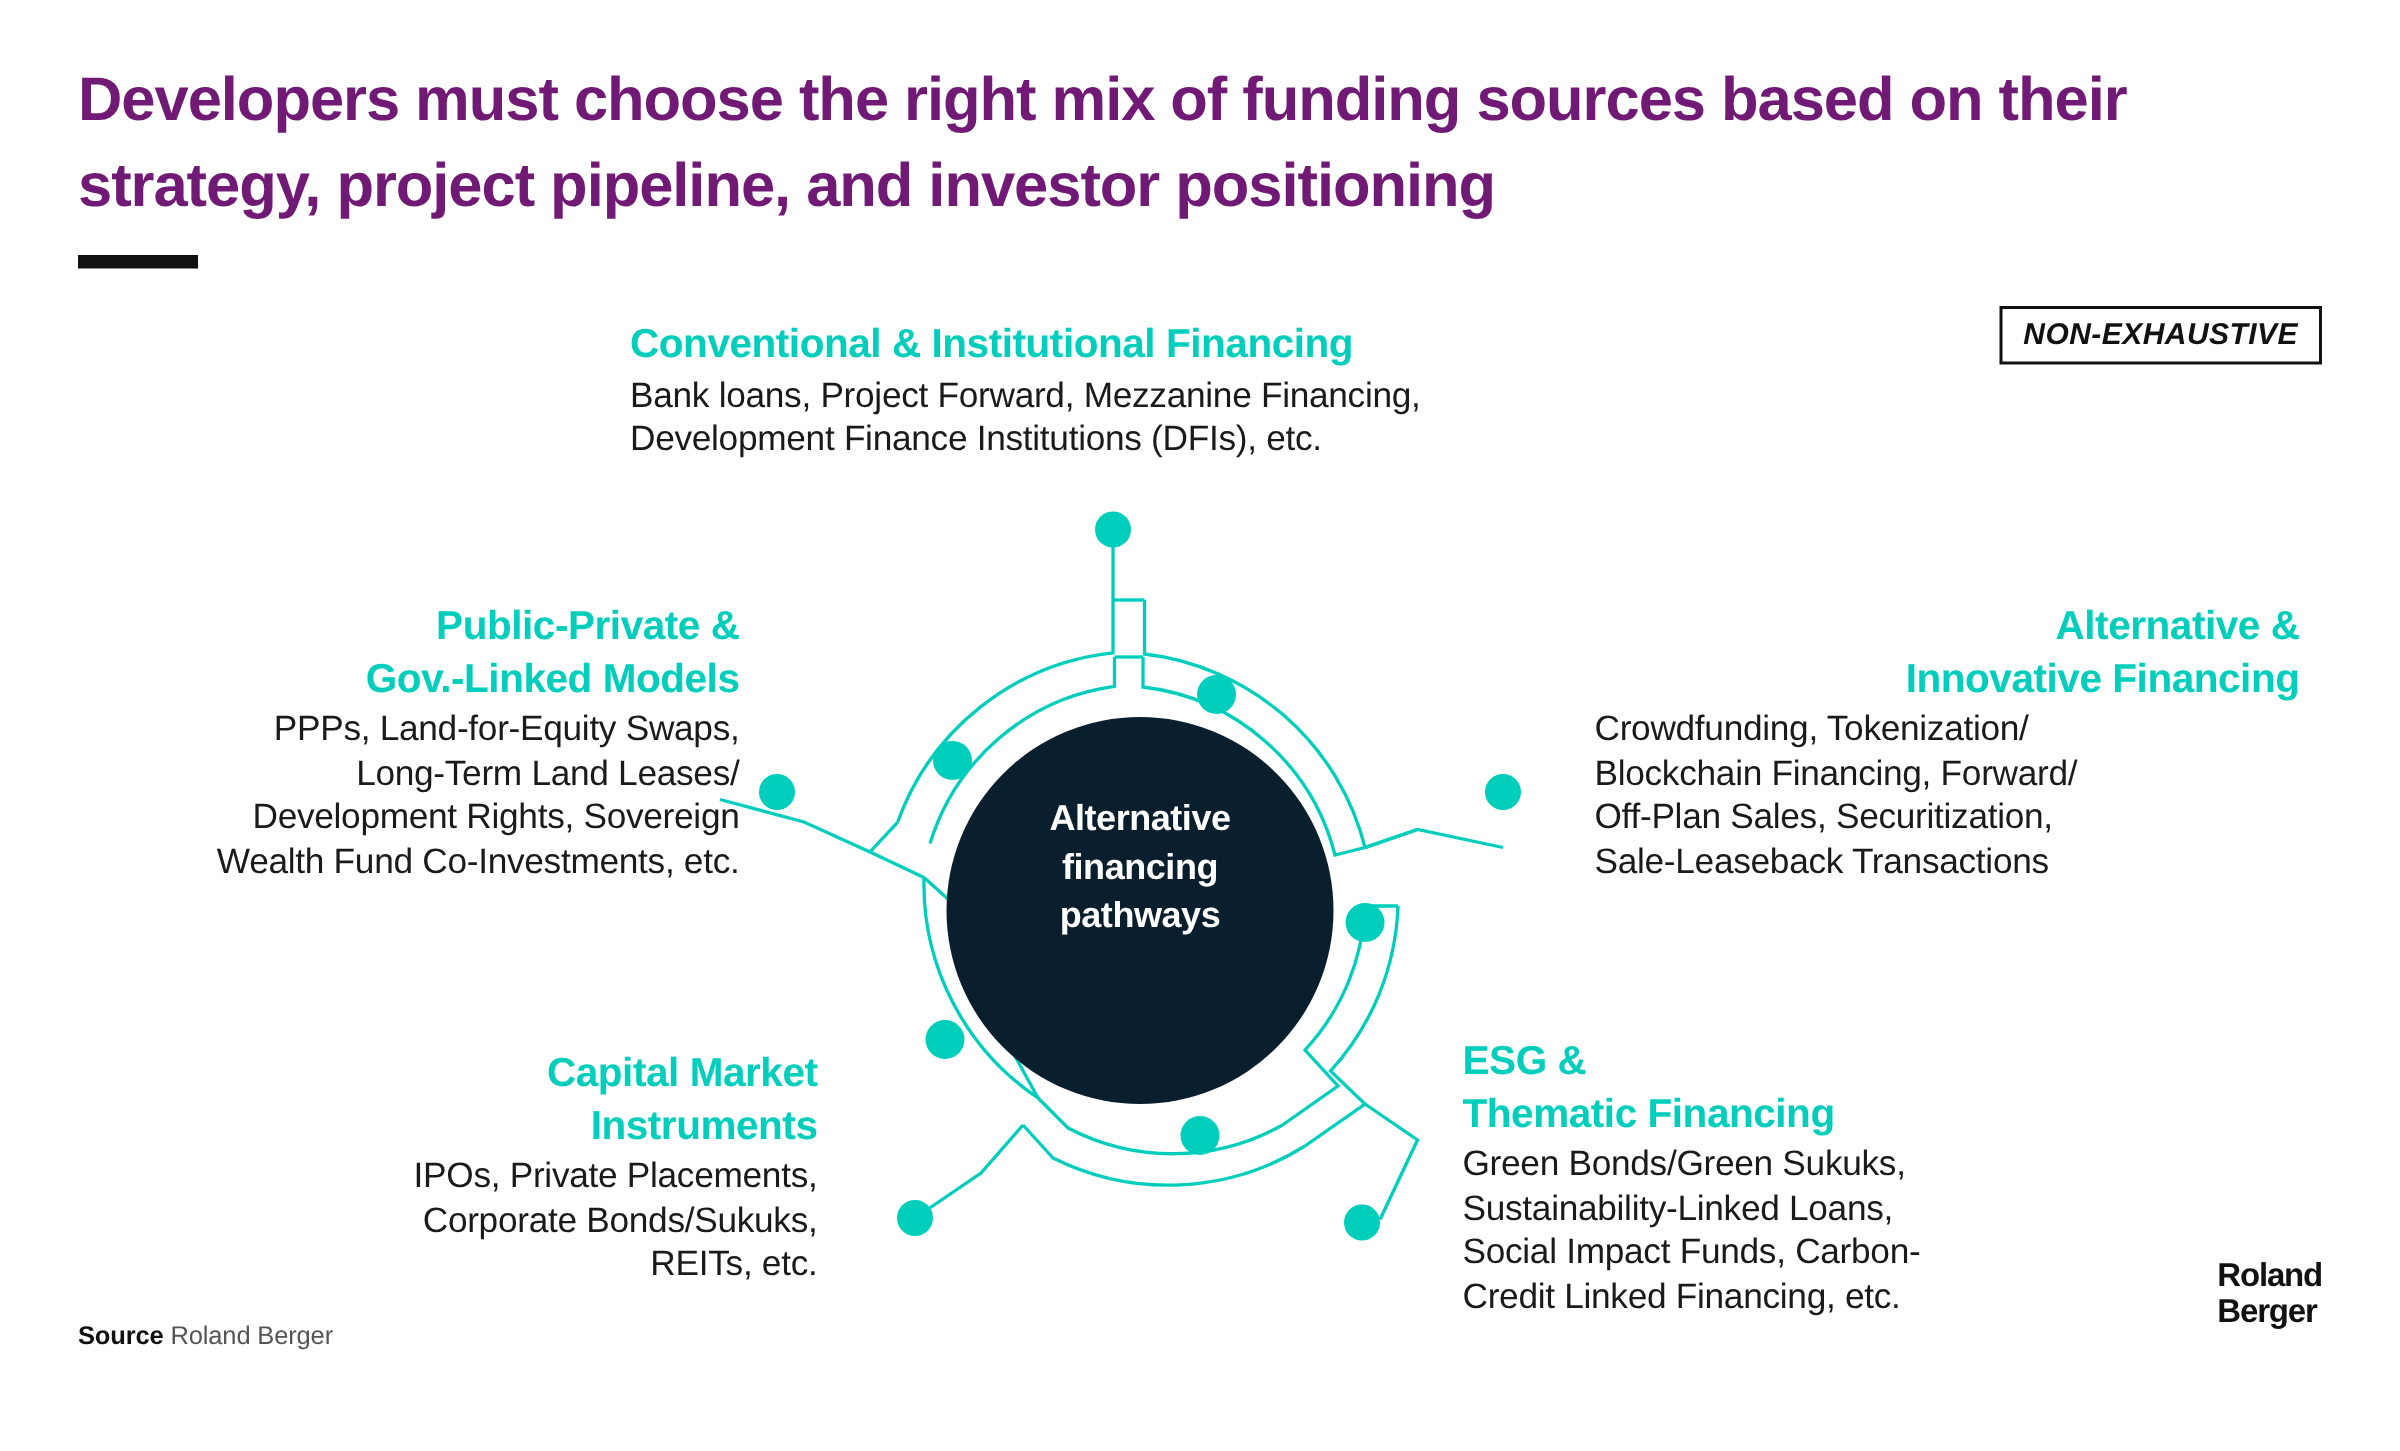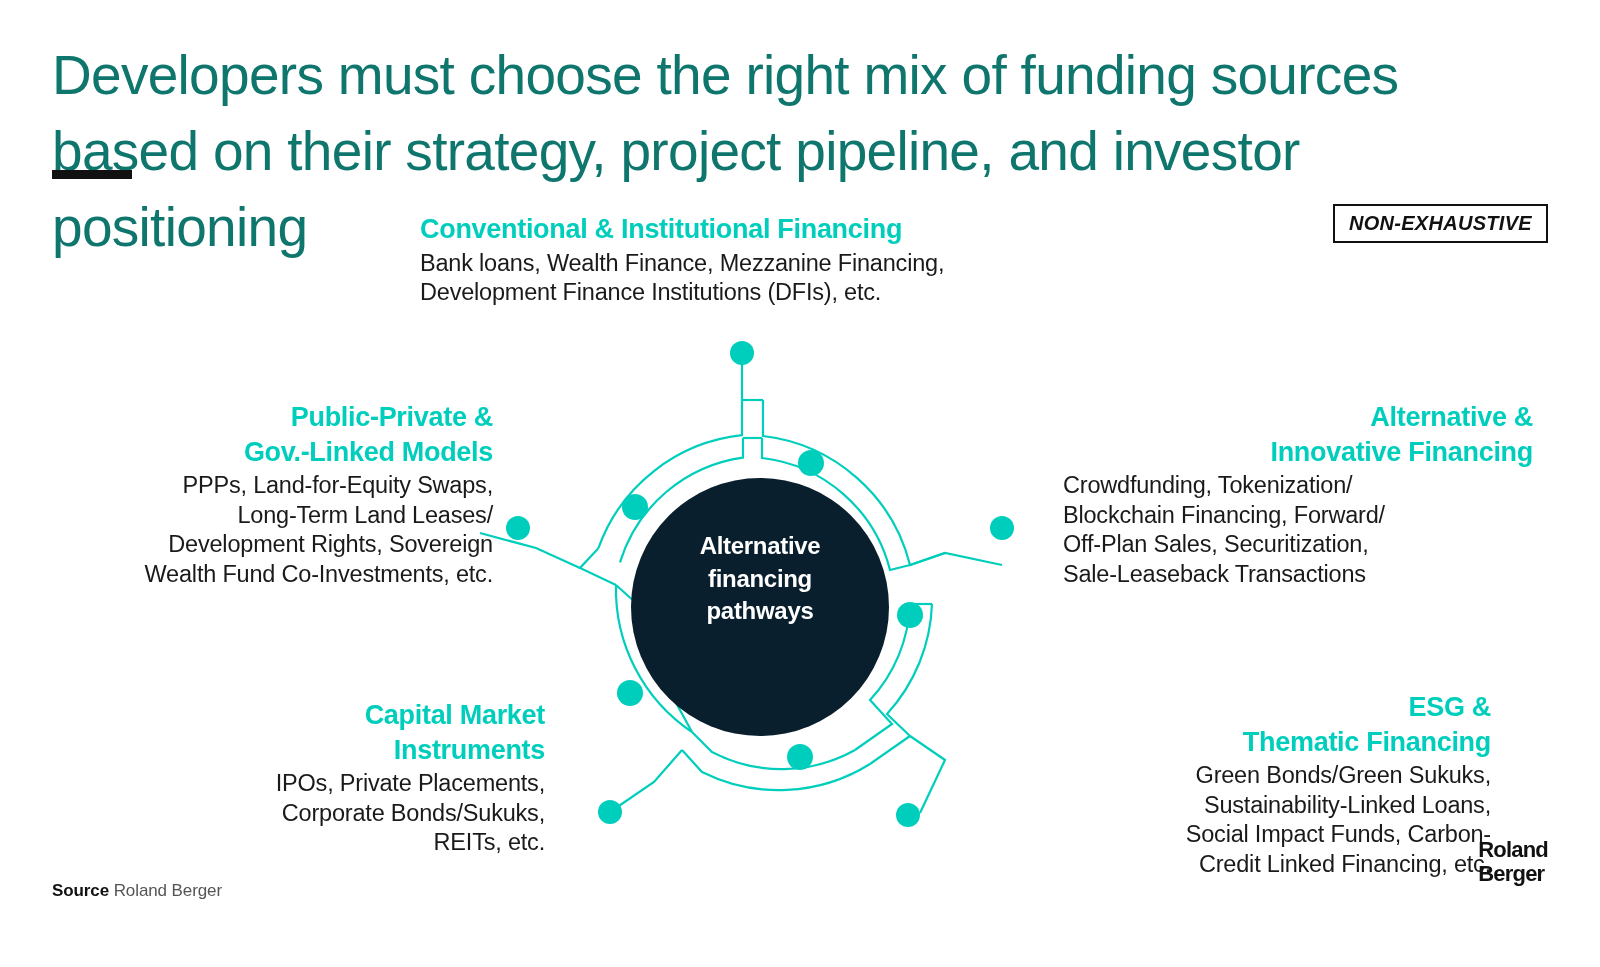--- a/index.html
+++ b/index.html
@@ -18,25 +18,25 @@
     background: #ffffff;
     overflow: hidden;
   }
 
   
   .title {
     position: absolute;
     left: 52px;
     top: 38px;
     width: 1480px;
-    font-size: 55px;
-    font-weight: normal;
+    font-size: 41px;
+    font-weight: bold;
     line-height: 1.38;
     letter-spacing: -0.7px;
-    color: #0f766e;
+    color: #701a75;
   }
   .title-rule {
     position: absolute;
     left: 52px;
     top: 170px;
     width: 80px;
     height: 9px;
     background: #111111;
   }
 
@@ -73,21 +73,21 @@
     font-size: 23.5px;
     line-height: 1.26;
     letter-spacing: -0.2px;
     white-space: pre-line;
   }
 
   .lb-top      { left: 420px; top: 212px; width: 680px; text-align: left; }
   .lb-left-up  { left: 48px;  top: 400px; width: 445px; text-align: right;  }
   .lb-right-up { left: 1063px;top: 400px; width: 470px; text-align: left;   }
   .lb-left-dn  { left: 150px; top: 698px; width: 395px; text-align: right;  }
-  .lb-right-dn { left: 975px; top: 690px; width: 470px; text-align: right; margin-left: 46px;   }
+  .lb-right-dn { left: 975px; top: 690px; width: 470px; text-align: left;   }
 
   
   .diagram {
     position: absolute;
     left: 440px;
     top: 320px;
     width: 640px;
     height: 560px;
   }
   .center-text {
@@ -197,21 +197,21 @@
   </svg>
 
   <div class="center-text">
     <span>Alternative
 financing
 pathways</span>
   </div>
 
   <div class="label-block lb-top">
     <div class="label-head">Conventional &amp; Institutional Financing</div>
-    <div class="label-body">Bank loans, Wealth Finance, Mezzanine Financing,
+    <div class="label-body">Bank loans, Project Forward, Mezzanine Financing,
 Development Finance Institutions (DFIs), etc.</div>
   </div>
 
   <div class="label-block lb-left-up">
     <div class="label-head" style="white-space:pre-line;">Public-Private &amp;
 Gov.-Linked Models</div>
     <div class="label-body">PPPs, Land-for-Equity Swaps,
 Long-Term Land Leases/
 Development Rights, Sovereign
 Wealth Fund Co-Investments, etc.</div>

